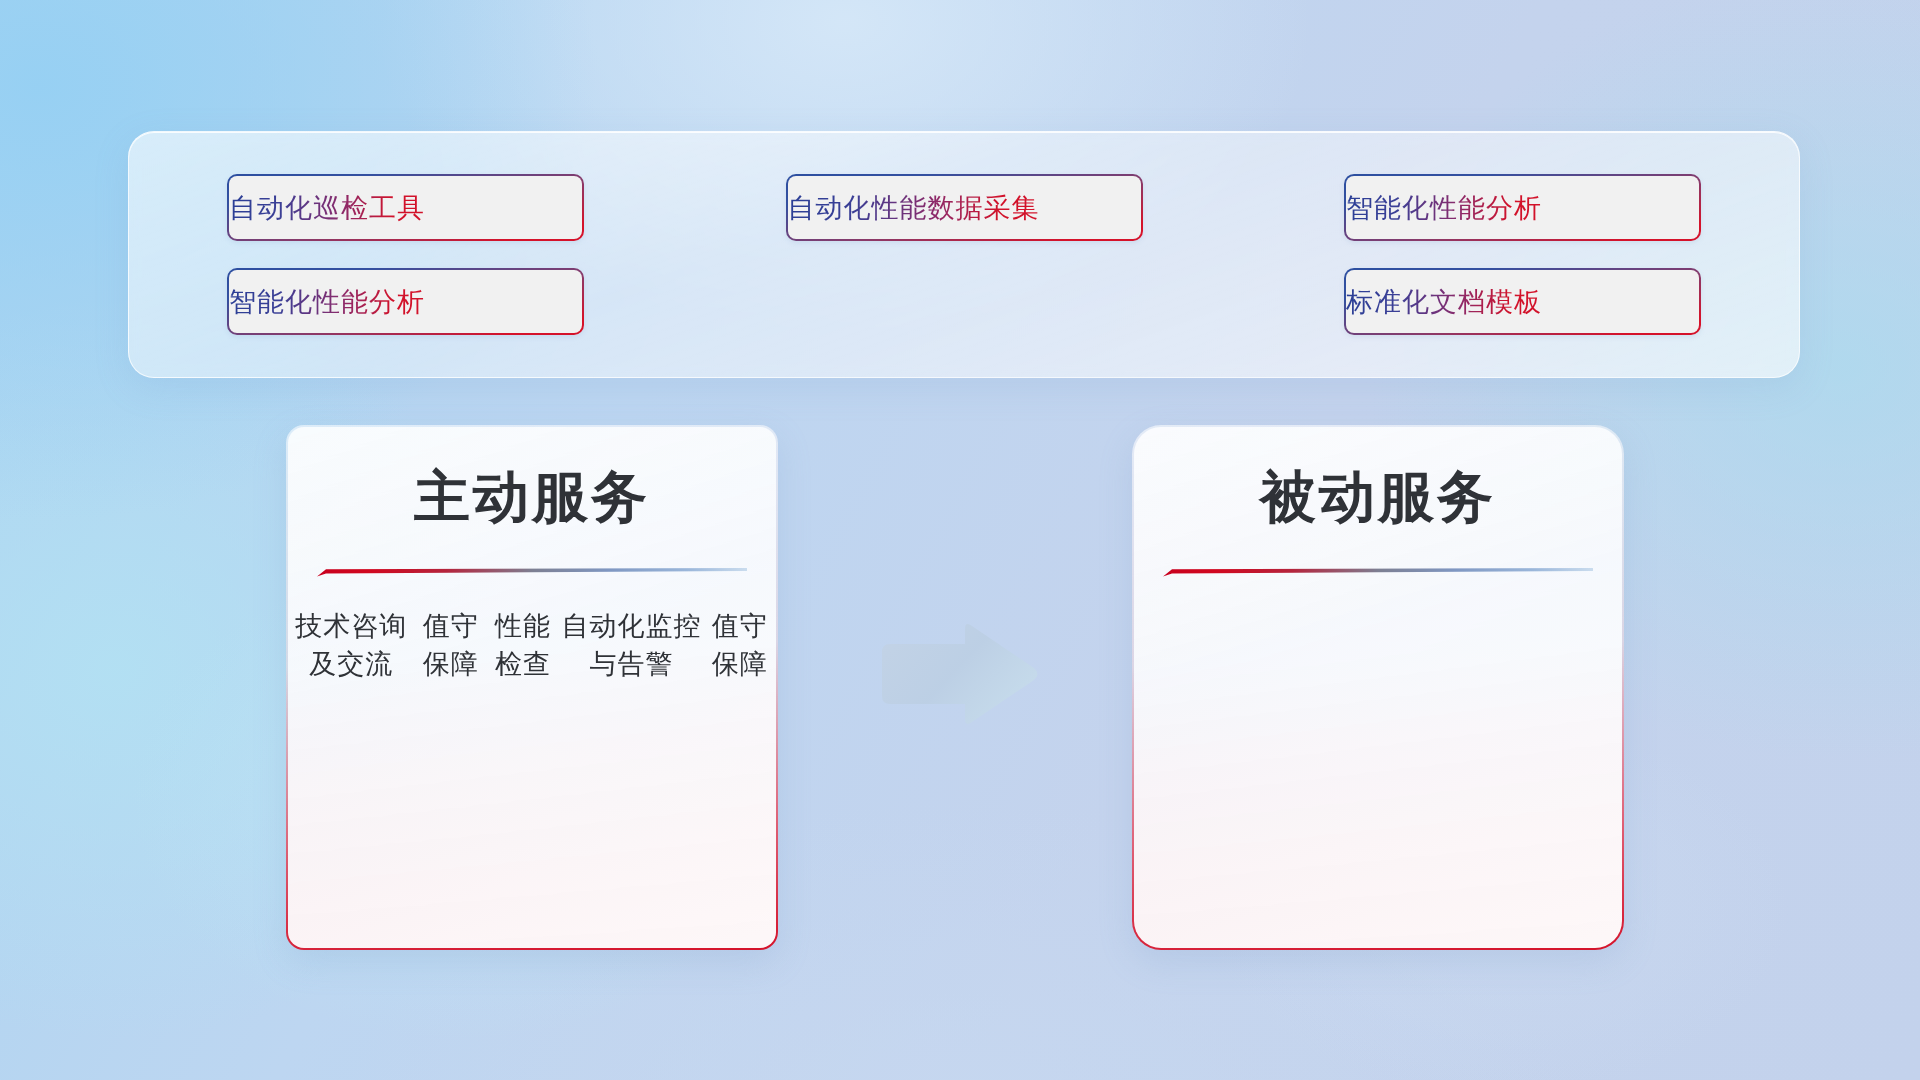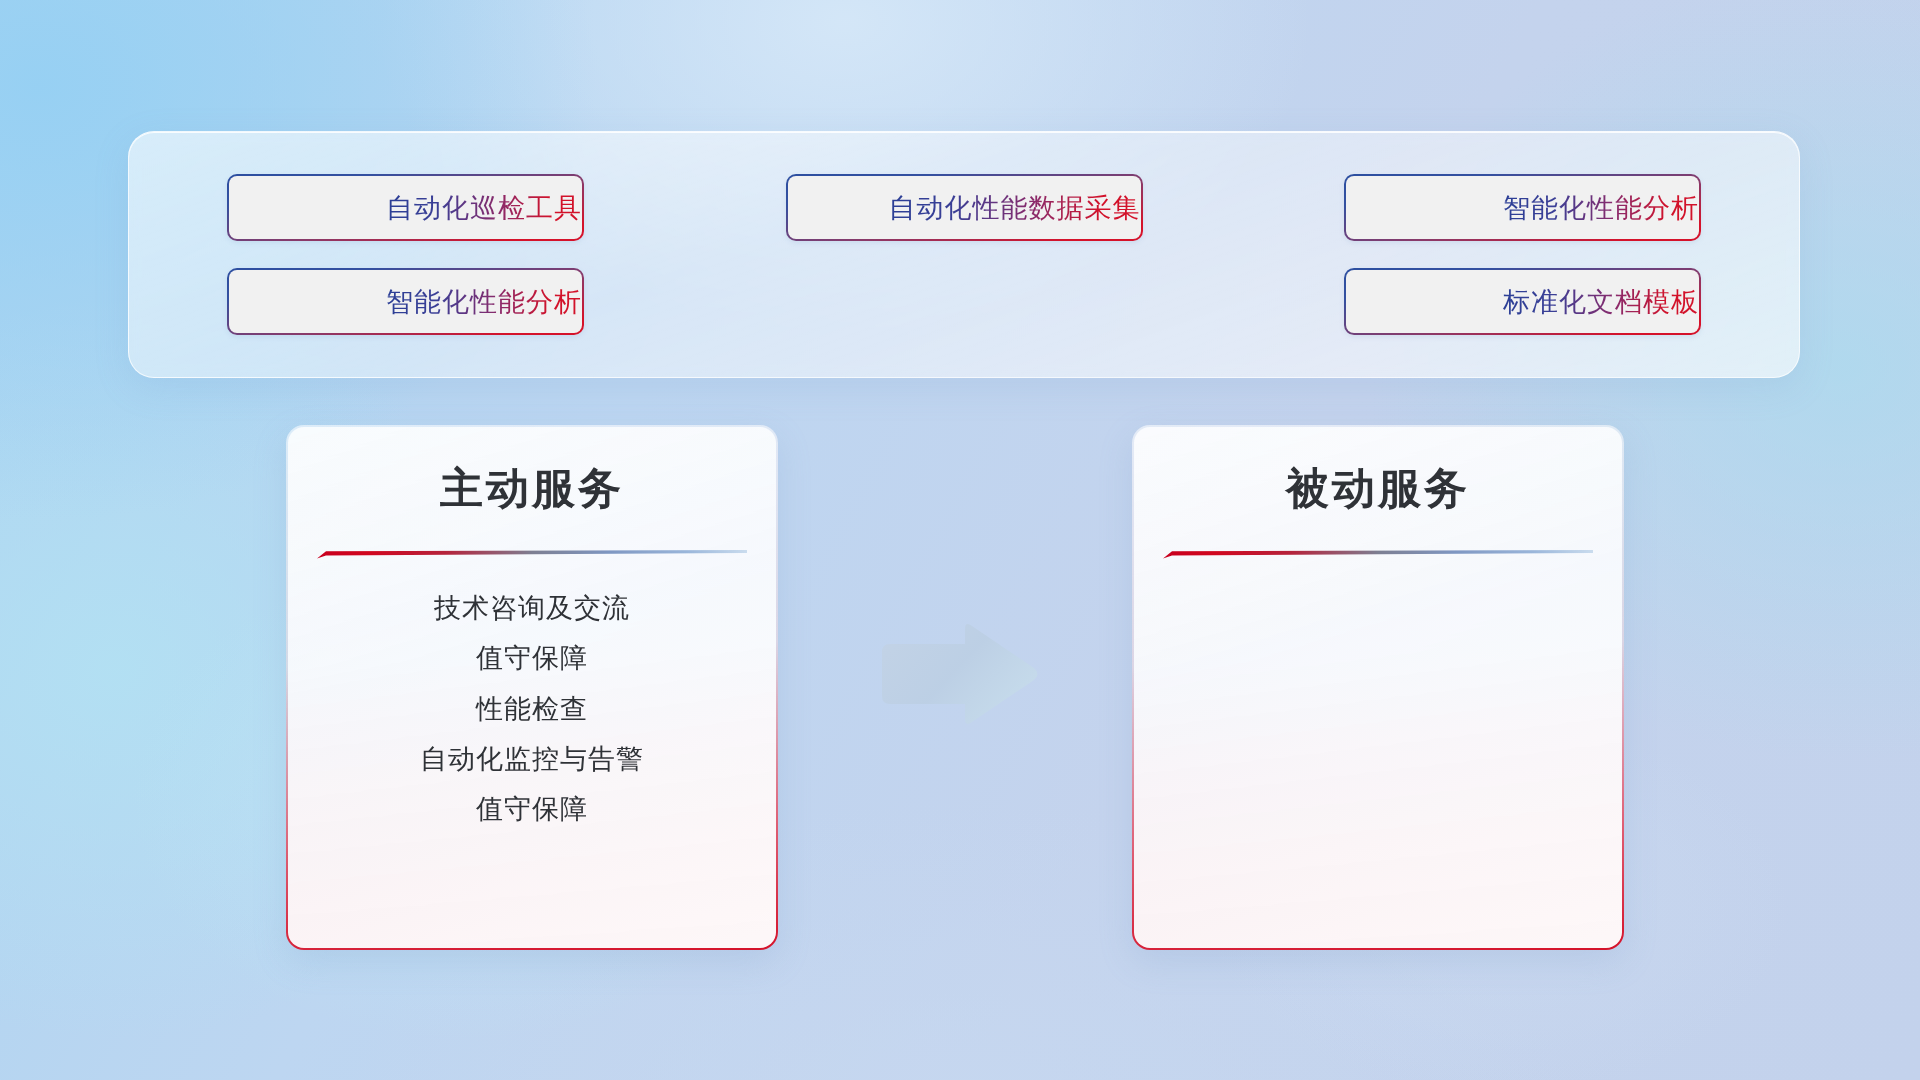--- a/index.html
+++ b/index.html
@@ -35,21 +35,21 @@
     box-shadow:0 10px 34px rgba(120,160,205,0.17), inset 0 1px 0 rgba(255,255,255,0.85);
     backdrop-filter:blur(6px);
     display:flex;flex-direction:column;justify-content:center;
     padding:0 98px;box-sizing:border-box;
     row-gap:27px;
   }
   .pill-row{display:flex;justify-content:space-between;}
   .pill{
     width:357px;height:67px;border-radius:10px;
     position:relative;box-sizing:border-box;
-    display:flex;align-items:center;justify-content:flex-end;
+    display:flex;align-items:center;justify-content:flex-start;
     background:
       linear-gradient(#f1f1f1,#f1f1f1) padding-box,
       linear-gradient(168deg,#2d4fa0 0%,#3450a0 22%,#8a3a69 58%,#d5122a 88%,#d5122a 100%) border-box;
     border:2px solid transparent;
     box-shadow:0 2px 5px rgba(120,150,190,0.16);
   }
   .pill-label{
     font-size:27px;letter-spacing:1px;font-weight:400;
     background:linear-gradient(90deg,#2b3f96 0%,#3b3f96 26%,#8c2a6a 58%,#d2122a 84%,#d2122a 100%);
     -webkit-background-clip:text;background-clip:text;
@@ -61,29 +61,29 @@
   .card{
     position:absolute;top:425px;width:492px;height:525px;
     border-radius:18px;box-sizing:border-box;
     background:
       linear-gradient(165deg,rgba(255,255,255,0.80) 0%,rgba(248,251,254,0.92) 42%,rgba(255,255,255,0.97) 100%) padding-box,
       linear-gradient(177deg,rgba(255,255,255,0.55) 0%,rgba(250,215,218,0.45) 44%,rgba(232,60,80,0.75) 76%,#d4122a 100%) border-box;
     border:2px solid transparent;
     box-shadow:0 12px 34px rgba(120,155,200,0.20);
   }
   #card-active{left:286px;}
-  #card-passive{left:1132px;}
+  #card-passive{left:1132px;border-radius:29px;}
   .card-title{
-    text-align:center;font-size:43px;font-weight:700;color:#2f3237;
+    text-align:center;font-size:56px;font-weight:700;color:#2f3237;
     letter-spacing:3px;margin-top:33px;
   }
   .divider{
     width:430px;height:10px;margin:27px auto 0;position:relative;
   }
-  .list{margin-top:34px;display:flex;flex-direction:column;row-gap:12px;}
+  .list{margin-top:34px;display:flex;row-gap:12px;}
   .list-item{
     text-align:center;font-size:27px;color:#2f3237;font-weight:400;
     letter-spacing:1px;line-height:1.42;
   }
 
   
   #flow-arrow{
     position:absolute;left:872px;top:620px;width:168px;height:110px;
   }
 </style>

